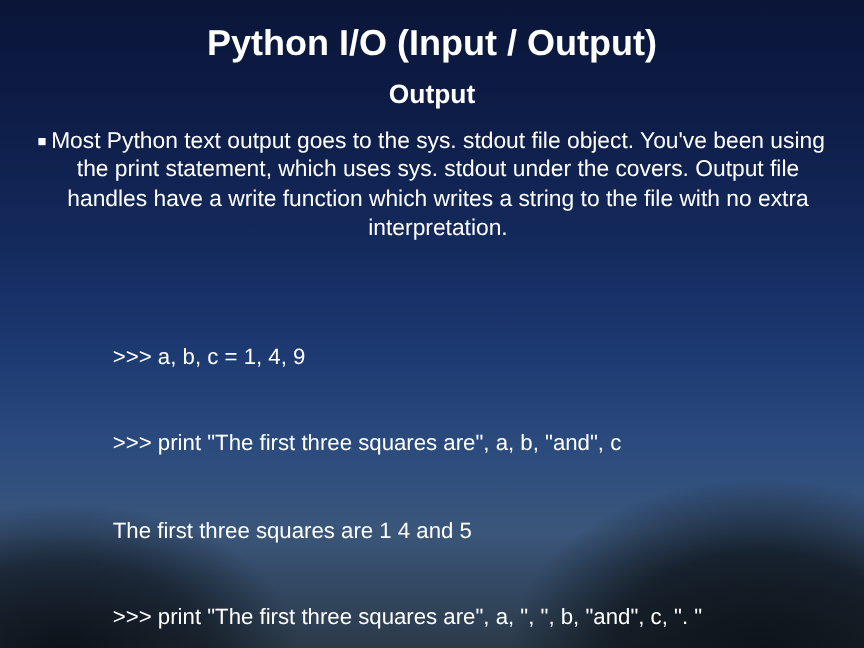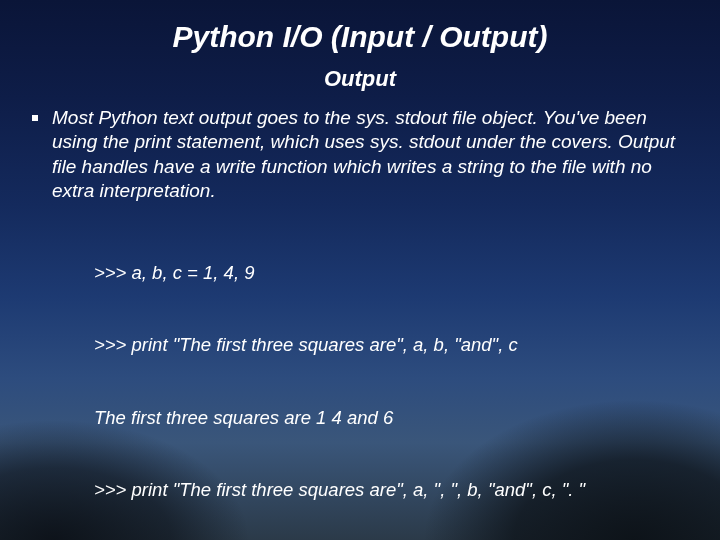--- a/index.html
+++ b/index.html
@@ -1,15 +1,15 @@
 <!DOCTYPE html>
 <html><head>
 <meta charset="utf-8">
 <style>
-  * { margin: 0; padding: 0; box-sizing: border-box; font-style: italic; }
+  * { margin: 0; padding: 0; box-sizing: border-box; }
   html, body { width: 720px; height: 540px; overflow: hidden; }
   body {
     font-family: Arial, Helvetica, sans-serif;
     background:
       linear-gradient(
         to bottom,
         #0a1538 0%,
         #0e1d48 18%,
         #142a5d 38%,
         #1d3a72 55%,
@@ -56,23 +56,23 @@
   .section {
     font-size: 22px;
     font-weight: bold;
     color: #ffffff;
     margin: 0 0 14px 0;
     text-align: center;
   }
   .bullet-row {
     display: flex;
     align-items: flex-start;
-    gap: 14px;
-    margin-bottom: 10px;
+    margin-bottom: 34px;
     padding-left: 4px;
+    text-align: center;
   }
   .bullet-dot {
     width: 6px;
     height: 6px;
     background: #ffffff;
     border-radius: 0;
     margin-top: 9px;
     flex: 0 0 auto;
   }
   .bullet-text {
@@ -102,21 +102,21 @@
   <div class="section">Output</div>
 
   <div class="bullet-row">
     <div class="bullet-dot"></div>
     <div class="bullet-text">Most Python text output goes to the sys. stdout file object. You've been using the print statement, which uses sys. stdout under the covers. Output file handles have a write function which writes a string to the file with no extra interpretation.</div>
   </div>
 
   <div class="code">
     <div>&gt;&gt;&gt; a, b, c = 1, 4, 9</div>
     <div>&gt;&gt;&gt; print "The first three squares are", a, b, "and", c</div>
-    <div>The first three squares are 1 4 and 6</div>
+    <div>The first three squares are 1 4 and 5</div>
     <div>&gt;&gt;&gt; print "The first three squares are", a, ", ", b, "and", c, ". "</div>
     
     
     
     
     
     
     
     
     

